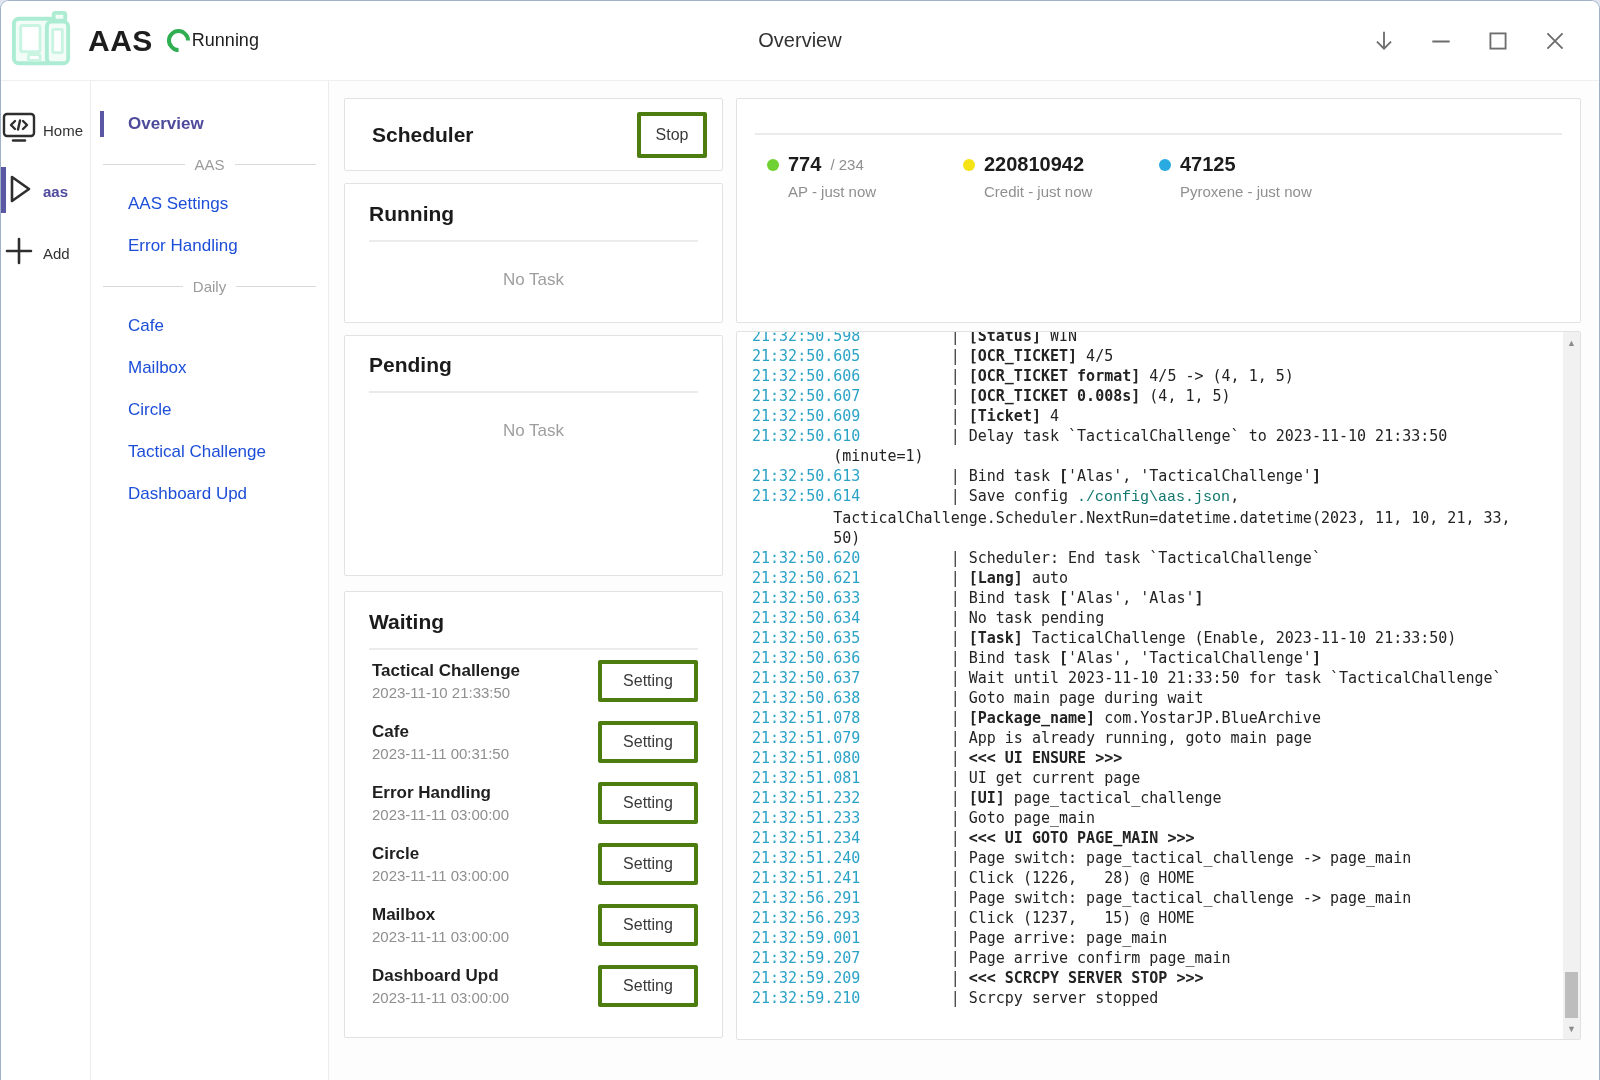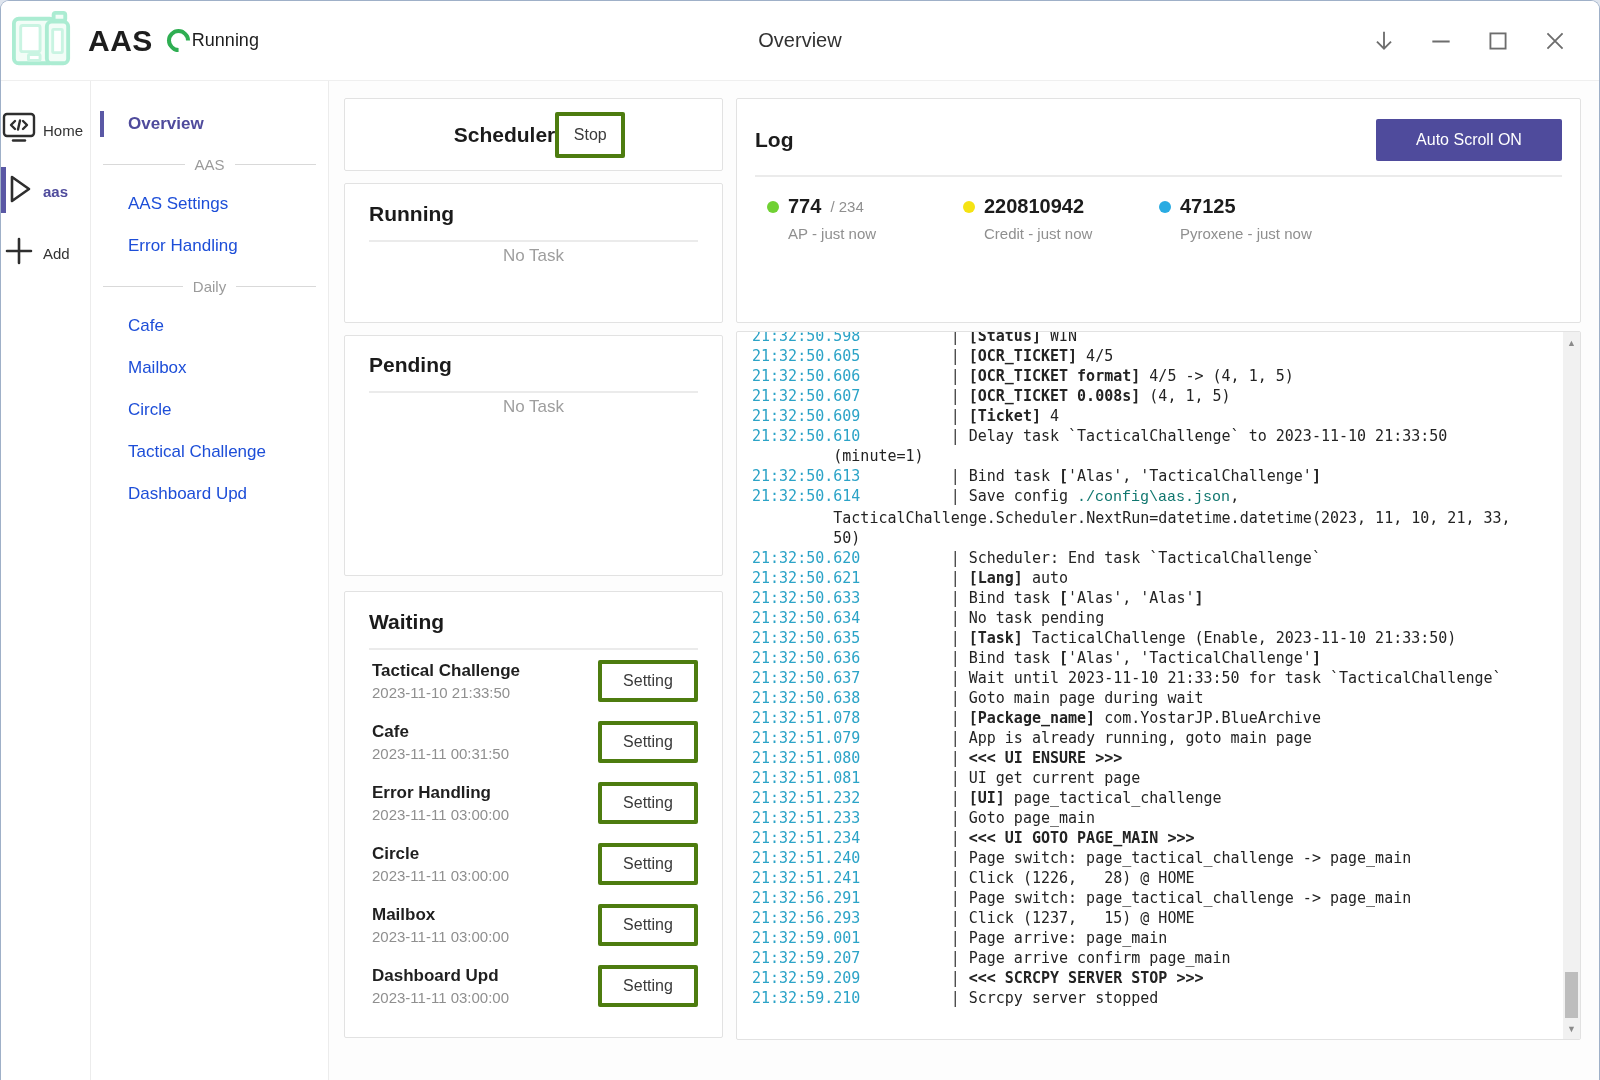--- a/index.html
+++ b/index.html
@@ -41,27 +41,27 @@
   .content { flex:1; position:relative; background:#fdfdfd; display:flex; min-width:0; }
 
   
   .card { background:#fff; border:1px solid #e2e2e2; border-radius:2px; }
   .card-title { font-size:21px; font-weight:600; color:#1b1b1b; }
   .card-divider { height:2px; background:#ebebeb; margin-top:14px; }
   .empty-text { text-align:center; color:#9e9e9e; font-size:17px; }
 
   
   .mid-col { width:379px; flex:0 0 379px; margin-left:15px; padding-top:17px; display:flex; flex-direction:column; }
-  .scheduler-card { height:73px; display:flex; align-items:center; justify-content:center; padding:0 15px 0 27px; }
+  .scheduler-card { height:73px; display:flex; align-items:center; justify-content:space-between; padding:0 15px 0 27px; }
   .btn-outline { background:#fff; border:4px solid #4d7c0f; border-radius:2px; color:#3a3a3a;
                  font-size:16px; cursor:pointer; font-family:"Liberation Sans", sans-serif; }
   .stop-btn { width:70px; height:46px; }
   .running-card { height:140px; margin-top:12px; padding:18px 24px 0; }
   .pending-card { height:241px; margin-top:12px; padding:17px 24px 0; }
-  .running-card .empty-text, .pending-card .empty-text { margin-top:4px; }
+  .running-card .empty-text, .pending-card .empty-text { margin-top:28px; }
   .waiting-card { height:447px; margin-top:15px; padding:18px 24px 0; overflow:hidden; }
   .task-row { height:61px; display:flex; align-items:center; justify-content:space-between; }
   .task-info { display:flex; flex-direction:column; gap:3px; padding-left:3px; }
   .task-name { font-size:17px; font-weight:700; color:#1f1f1f; }
   .task-time { font-size:15px; color:#8f8f8f; }
   .setting-btn { width:100px; height:42px; }
 
   
   .right-col { flex:1; margin-left:13px; margin-right:18px; padding-top:17px; display:flex; flex-direction:column; min-width:0; }
   .log-card { height:225px; flex:0 0 225px; padding:20px 18px 0; }
@@ -258,24 +258,20 @@
        <span class="task-time">2023-11-11 03:00:00</span>
      </div>
      <button class="btn-outline setting-btn">Setting</button>
    </div>
             </div>
         </div>
       </div>
 
       <div class="right-col">
         <div class="card log-card">
-          <div class="log-head">
-            <div class="card-title">Log</div>
-            <button class="autoscroll-btn">Auto Scroll ON</button>
-          </div>
           <div class="card-divider"></div>
           <div class="stats" id="stats">
               <div class="stat">
      <div class="stat-top">
        <span class="dot" style="background:#70d133"></span>
        <span class="stat-value">774</span>
        <span class="stat-suffix">/ 234</span>
      </div>
      <div class="stat-label">AP - just now</div>
    </div>

